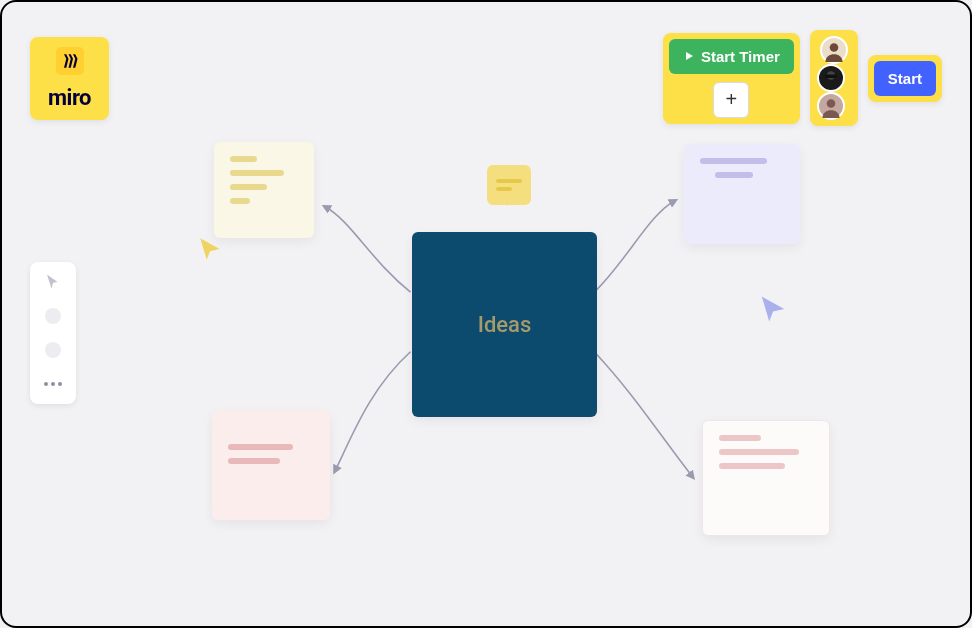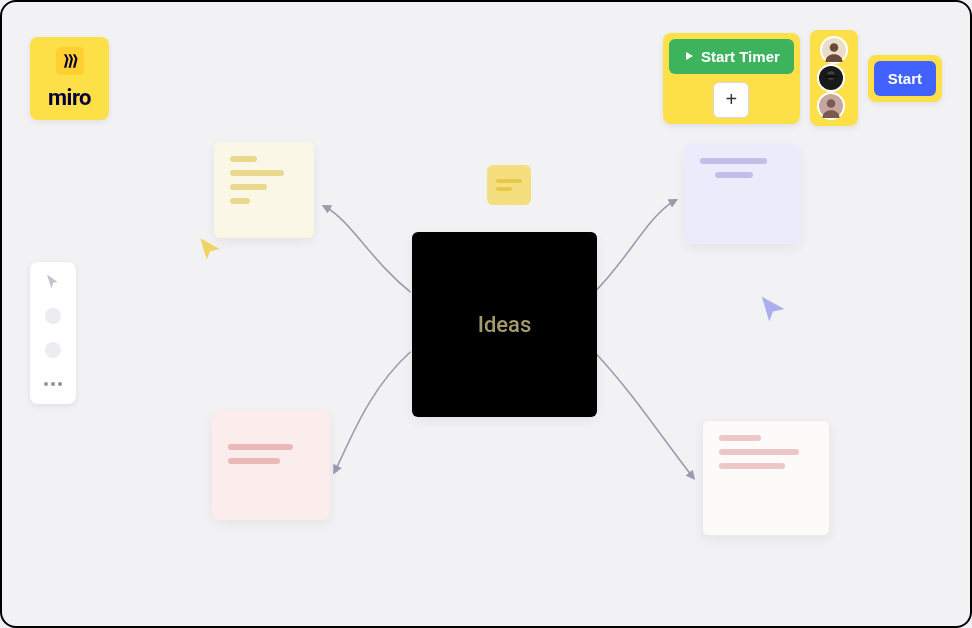--- a/index.html
+++ b/index.html
@@ -35,21 +35,21 @@
   .tool { width: 20px; height: 20px; display: flex; align-items: center; justify-content: center; color: #b3b3be; cursor: pointer; }
   .tool-circle { width: 16px; height: 16px; border-radius: 50%; background: #ececf1; }
   .tool-dots { display: flex; gap: 3px; }
   .tool-dots span { width: 4px; height: 4px; border-radius: 50%; background: #8f8fa3; }
 
   
   .canvas { position: absolute; inset: 0; pointer-events: none; }
   .note { position: absolute; border-radius: 6px; box-shadow: 0 4px 12px rgba(0,0,0,0.06); padding: 14px 16px; }
   .note .line { height: 6px; border-radius: 3px; margin-bottom: 8px; }
 
-  .center-note { left: 410px; top: 230px; width: 185px; height: 185px; background: #000000; display: flex; align-items: center; justify-content: center; }
+  .center-note { left: 410px; top: 230px; width: 185px; height: 185px; background: #0c4a6e; display: flex; align-items: center; justify-content: center; }
   .center-note .label { font-size: 22px; color: #a59a6b; font-weight: 500; }
 
   .speech { position: absolute; left: 485px; top: 163px; width: 44px; height: 40px; background: #f5de7d; border-radius: 6px; display:flex; flex-direction:column; justify-content:center; gap:4px; padding:0 9px; }
   .speech:after { content: ""; position: absolute; bottom: -7px; left: 14px; border: 6px solid transparent; border-top-color: #f5de7d; }
   .speech .sline { height: 4px; background: #e6c94a; border-radius: 2px; }
   .speech .sline.short { width: 60%; }
 
   .tl-note { left: 212px; top: 140px; width: 100px; height: 96px; background: #fbf7e6; }
   .tl-note .line { background: #e8d98f; }
   .tl-note .l1 { width: 40%; } .tl-note .l2 { width: 80%; } .tl-note .l3 { width: 55%; } .tl-note .l4 { width: 30%; }

